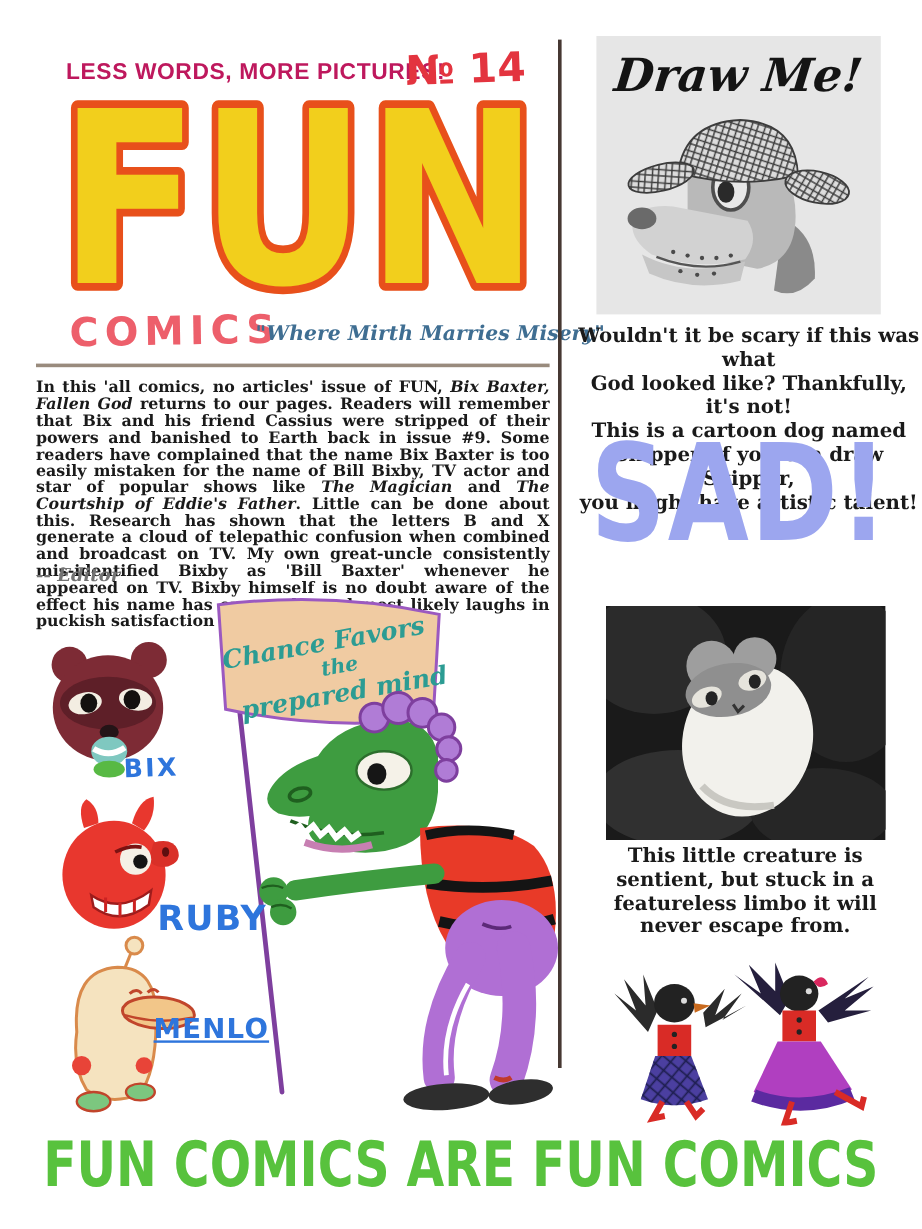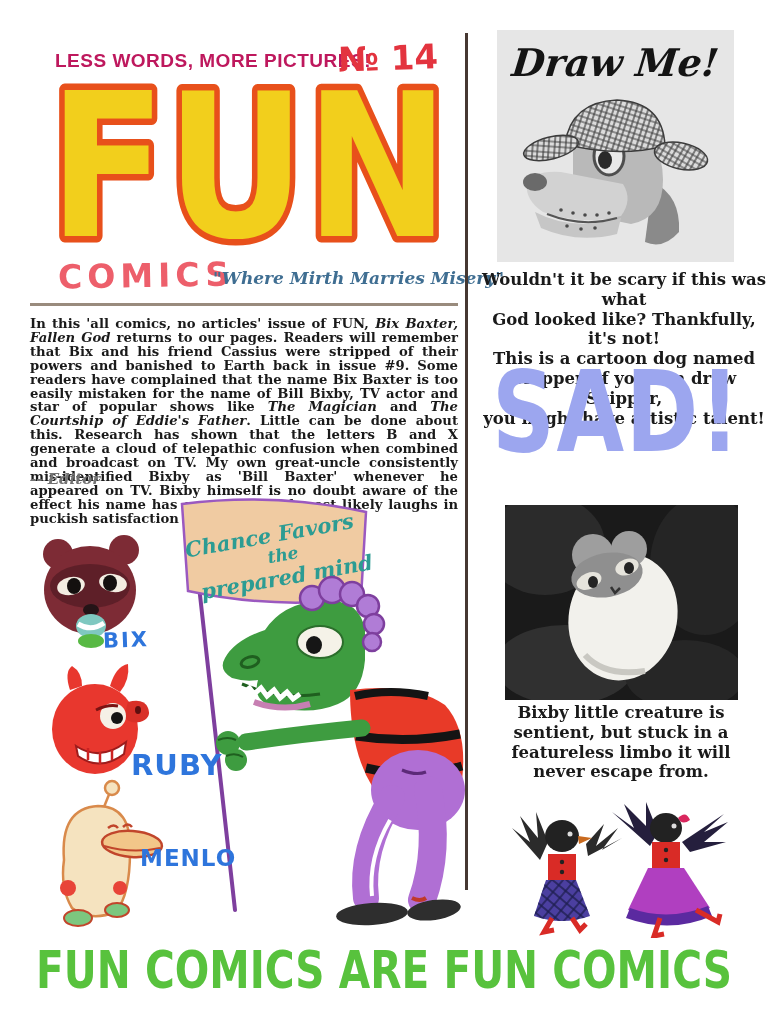--- a/index.html
+++ b/index.html
@@ -21,21 +21,21 @@
   
   .editor-note{left:30px;top:317px;width:428px;font-size:13.2px;line-height:13.9px;
                font-weight:bold;text-align:justify;color:#1a1a1a;}
   .editor-sig{left:30px;top:470px;width:410px;text-align:left;font-style:italic;
               font-weight:bold;font-size:15px;color:#737373;}
 
   
   .char-label{font-family:"DejaVu Sans",sans-serif;font-weight:bold;color:#2E75DC;}
   .label-bix{left:103px;top:628px;font-size:21px;transform:rotate(-2deg);letter-spacing:2px;}
   .label-ruby{left:131px;top:748px;font-size:29px;letter-spacing:1px;}
-  .label-menlo{left:140px;top:845px;font-size:23px;letter-spacing:1px;}
+  .label-menlo{left:128px;top:845px;font-size:23px;letter-spacing:1px;text-decoration:underline;}
 
   
   .vdivider{left:465px;top:33px;width:3px;height:857px;background:#463832;}
 
   
   .gray-panel{left:497px;top:30px;width:237px;height:232px;background:#E6E6E6;}
   .draw-me{left:0;top:10px;width:237px;text-align:center;font-style:italic;font-weight:bold;
            font-size:38px;color:#141414;transform:skewX(-6deg);}
   .caption{text-align:center;font-weight:bold;color:#1a1a1a;font-size:16.5px;
            line-height:1.2;white-space:pre-line;}
@@ -234,21 +234,21 @@
     <circle cx="88" cy="50" r="21" fill="#9E9E9E"></circle>
     <circle cx="124" cy="44" r="18" fill="#9E9E9E"></circle>
     <ellipse cx="102" cy="70" rx="36" ry="22" fill="#8F8F8F" transform="rotate(-10 102 70)"></ellipse>
     <ellipse cx="84" cy="76" rx="13" ry="8" fill="#E6E4DC" transform="rotate(-22 84 76)"></ellipse>
     <ellipse cx="88" cy="77" rx="5" ry="6" fill="#242424"></ellipse>
     <ellipse cx="122" cy="62" rx="12" ry="8" fill="#E6E4DC" transform="rotate(-20 122 62)"></ellipse>
     <ellipse cx="124" cy="63" rx="5" ry="6" fill="#242424"></ellipse>
     <path d="M106,82 l4,6 l5,-5" stroke="#333" stroke-width="2.5" fill="none"></path>
   </svg>
 
-  <div class="abs caption limbo-caption">Bixby little creature is
+  <div class="abs caption limbo-caption">This little creature is
 sentient, but stuck in a
 featureless limbo it will
 never escape from.</div>
 
   <svg class="abs birds" width="250" height="140" viewBox="0 0 250 140">
     <defs>
       <pattern id="birdplaid" width="9" height="9" patternUnits="userSpaceOnUse" patternTransform="rotate(40)">
         <path d="M0 2 H9 M2 0 V9" stroke="#1E1E50" stroke-width="1.4"></path>
       </pattern>
     </defs>

